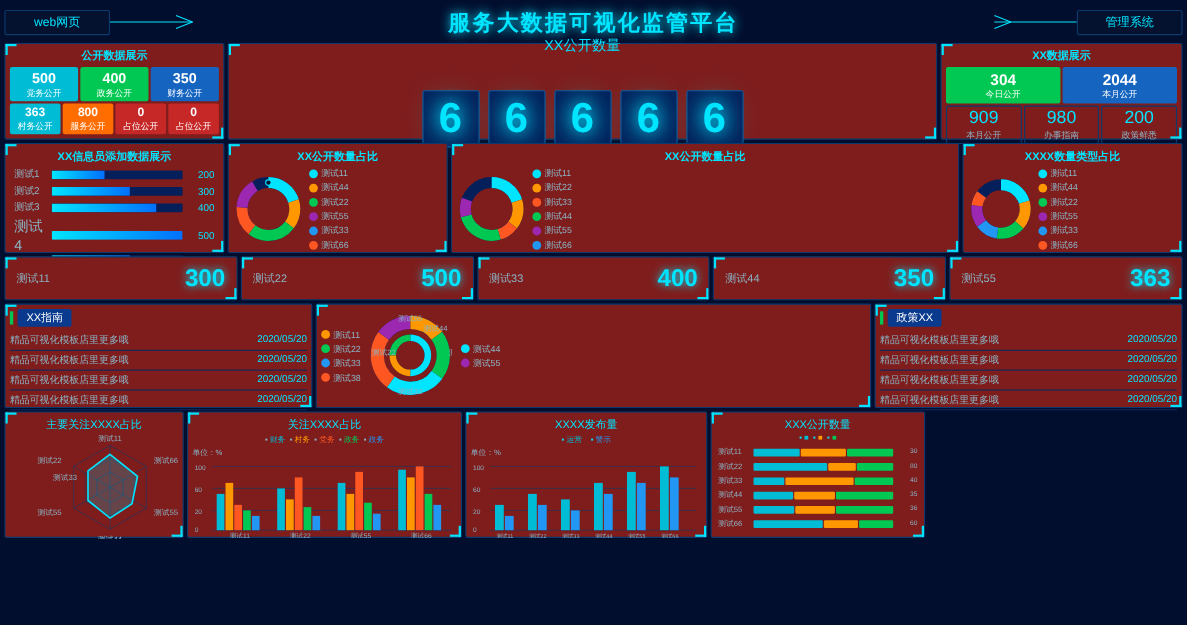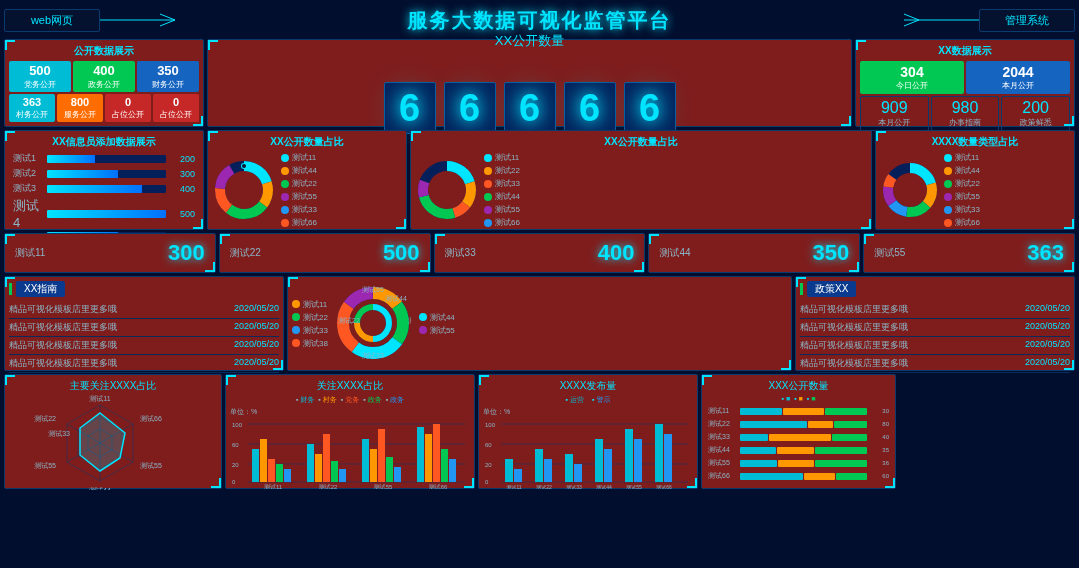--- a/index.html
+++ b/index.html
@@ -230,21 +230,21 @@
     .list-item-row .item-text { color: #8ab4c4; }
     .list-item-row .item-date { color: #00e5ff; }
 
     
     .row5 {
       display: flex;
       gap: 3px;
       height: 115px;
     }
     
-    .radar-panel { width: 218px; }
+    .radar-panel { width: 163px; }
     
     .bar-group-panel { width: 250px; }
     
     .bar3-panel { width: 220px; }
     
     .hbar-panel { width: 195px; }
 
     
     .panel::before {
       content: '';

